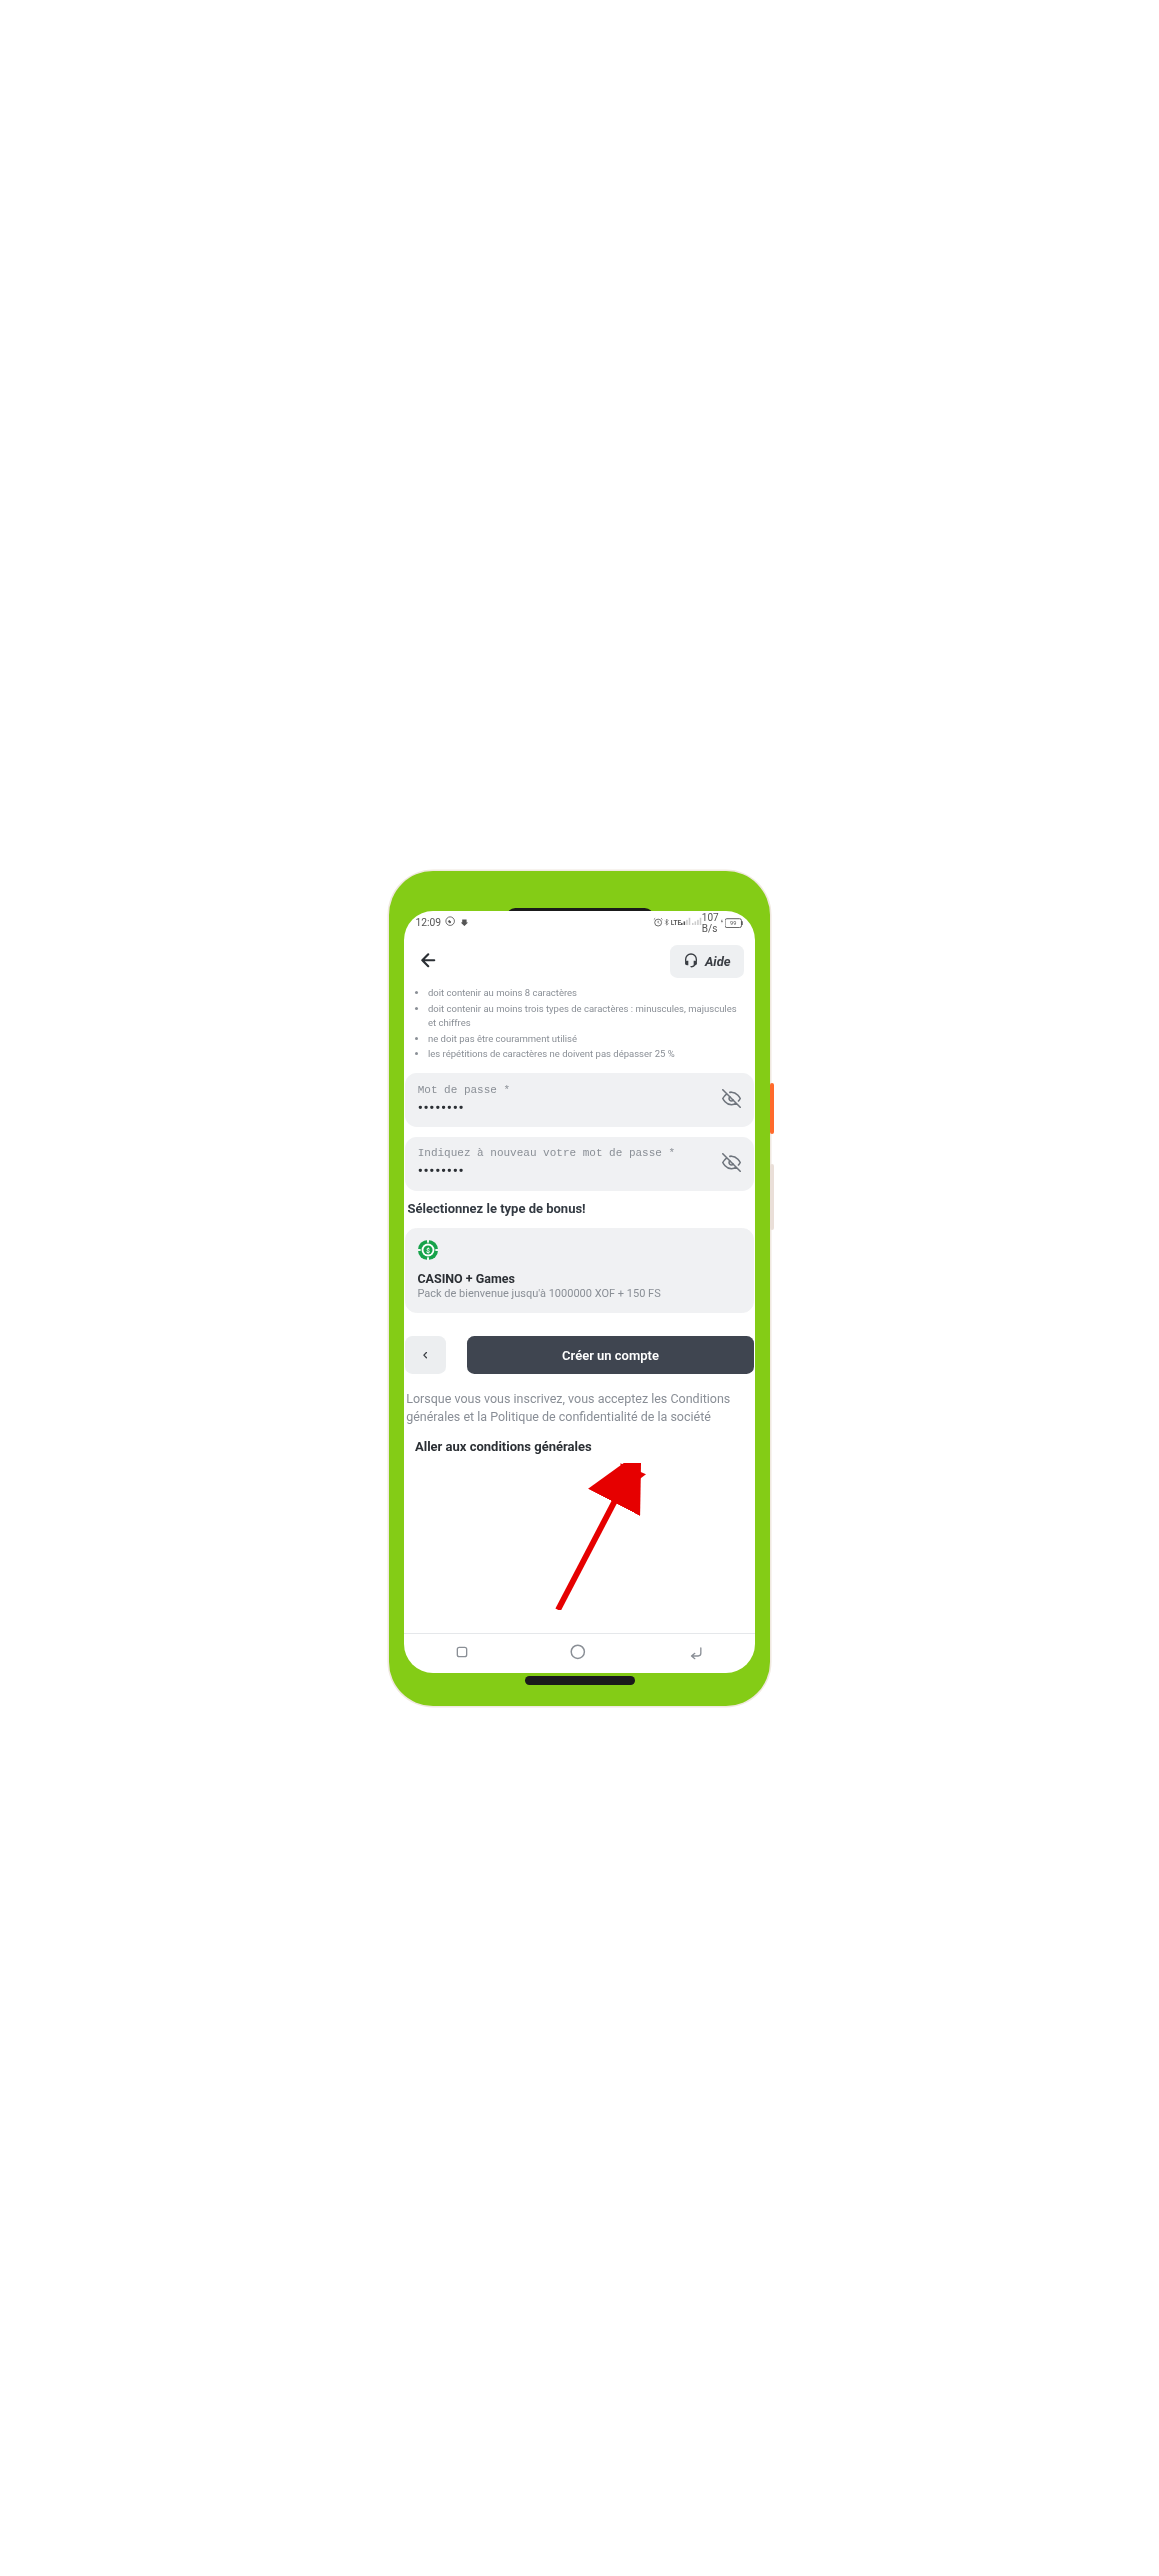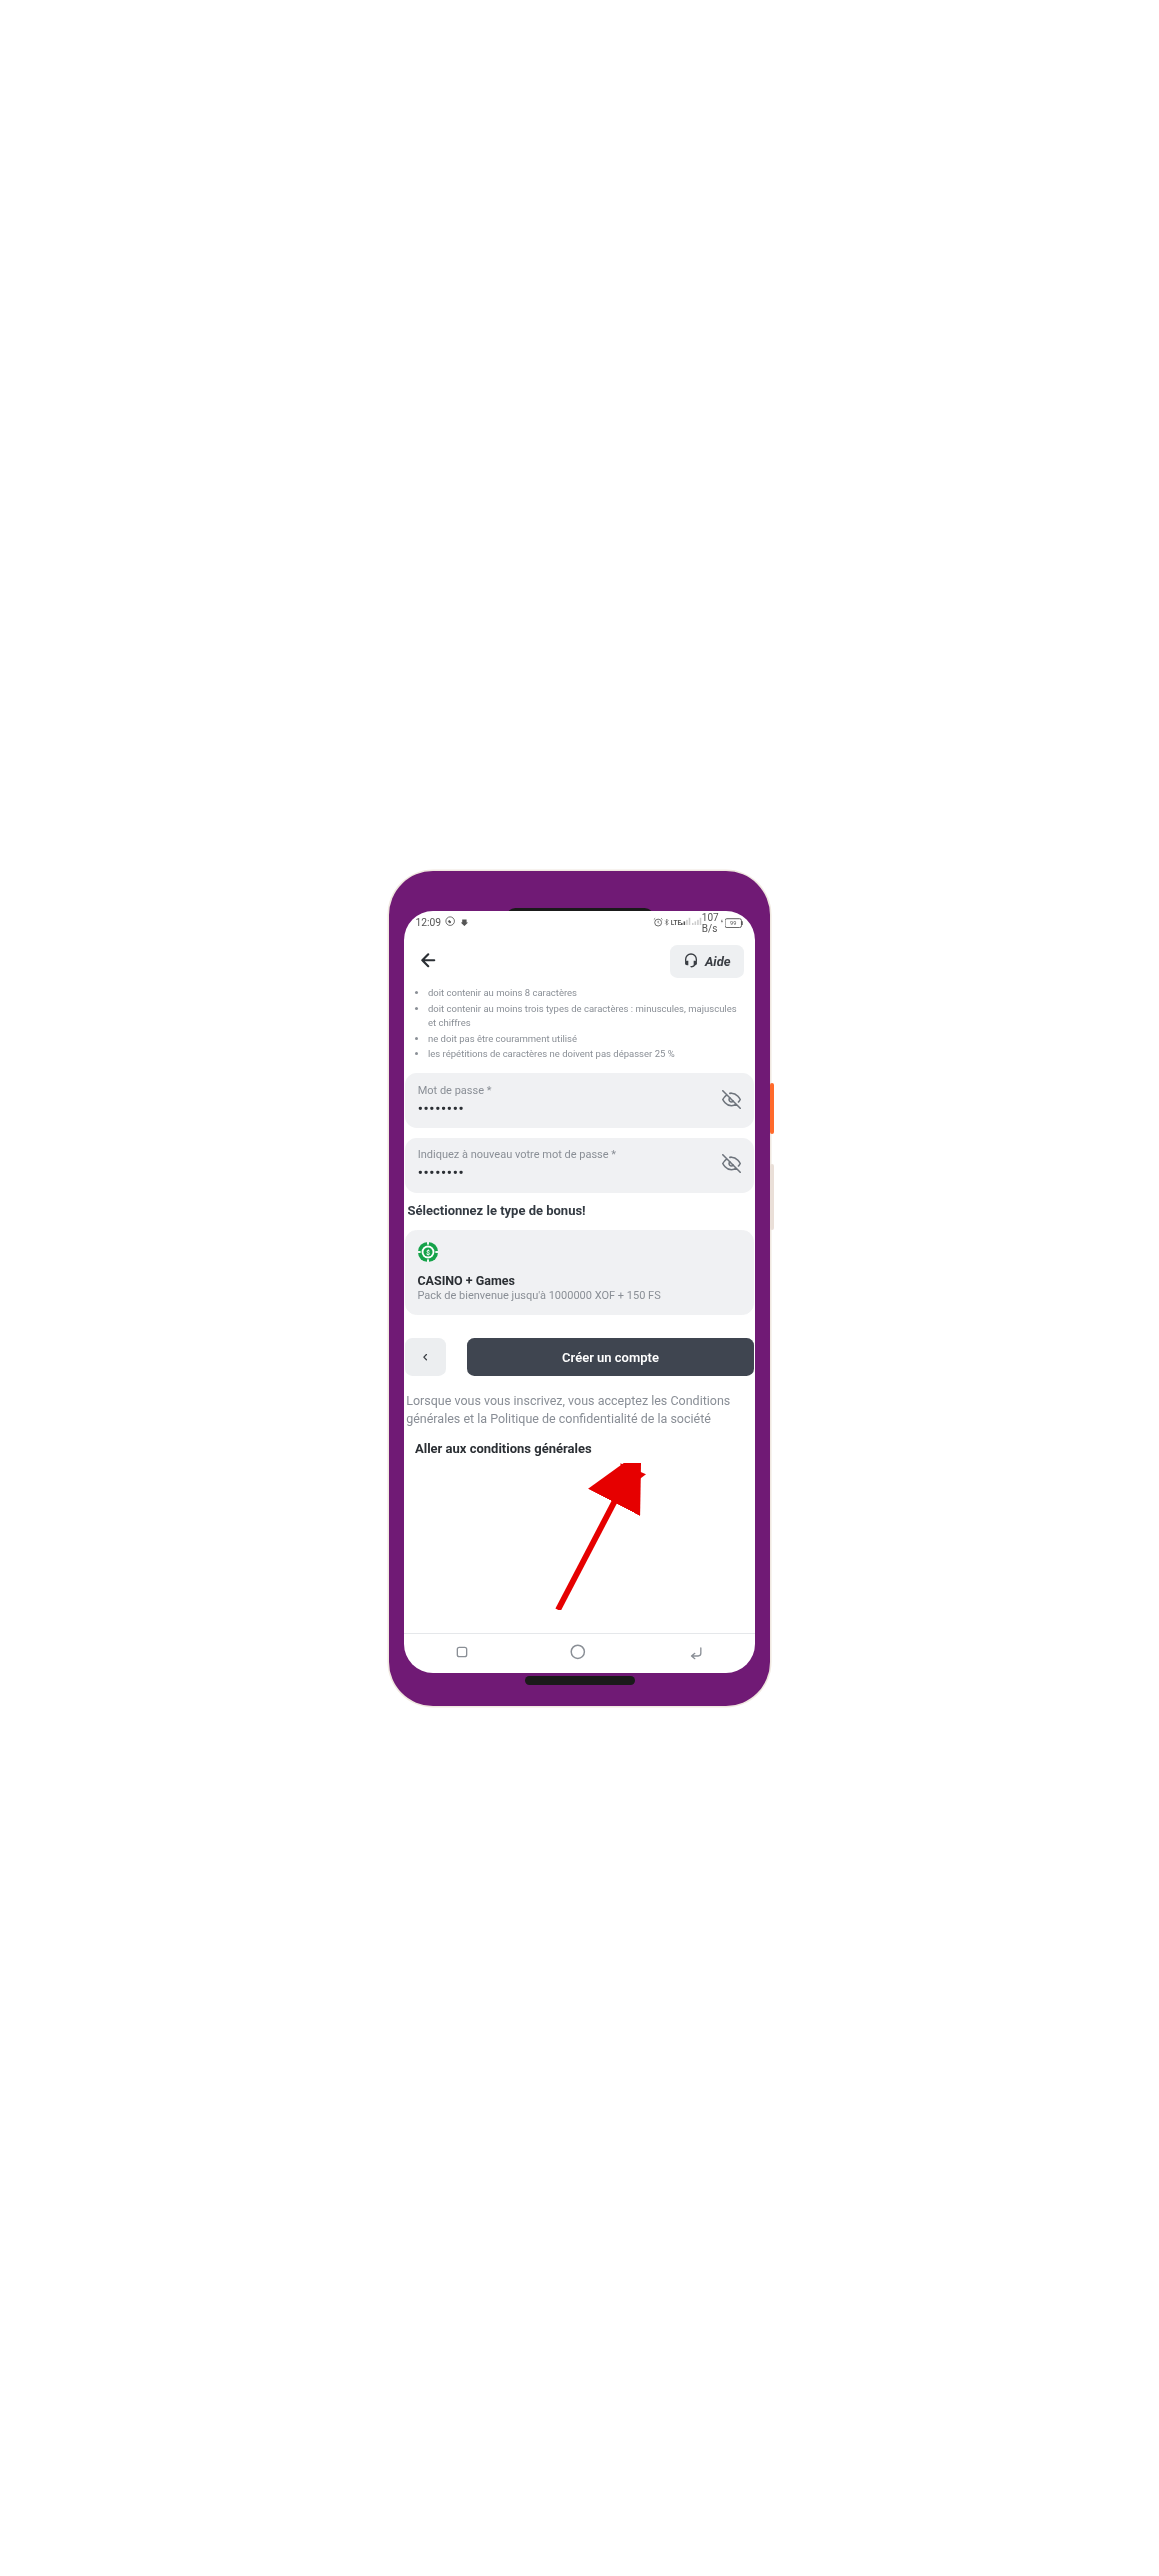--- a/index.html
+++ b/index.html
@@ -1,21 +1,21 @@
 <!DOCTYPE html>
 <html style="font-size:11.7px"><head>
   <meta charset="utf-8">
   <style>
     * { box-sizing: border-box; margin: 0; padding: 0; }
     body { background: #fff; display: flex; align-items: center; justify-content: center; min-height: 100vh; font-family: -apple-system, BlinkMacSystemFont, 'Segoe UI', Roboto, sans-serif; }
 
     .phone-frame {
       width: 381px;
       height: 835px;
-      background: #701a75;
+      background: #84cc16;
       border-radius: 44px;
       padding: 14.7px;
       position: relative;
       box-shadow: 0 0 0 1.5px #f0e8e0;
     }
     .phone-bezel {
       position: absolute;
       top: 37px; left: 50%; transform: translateX(-50%);
       width: 147px; height: 18.3px;
       background: #1a1a1a;
@@ -101,21 +101,21 @@
     .field {
       background: #f0f1f3;
       border-radius: 11.7px;
       padding: 10.3px 13px;
       margin-bottom: 10.3px;
       display: flex;
       align-items: center;
       justify-content: space-between;
     }
     .field-inner { flex: 1; }
-    .field-label { font-size: 11px; color: #8a8f96; }
+    .field-label { font-size: 11px; color: #8a8f96; font-family: Liberation Mono, monospace; }
     .field-value { font-size: 14.7px; color: #2b2f34; font-weight: 500; margin-top: 2.9px; letter-spacing: 0.7px; }
     .eye-icon { color: #6e747c; }
 
     .section-title {
       font-weight: 700;
       font-size: 13px;
       color: #333a42;
       margin: 10.3px 0 11.7px;
       padding: 0 2.9px;
     }

